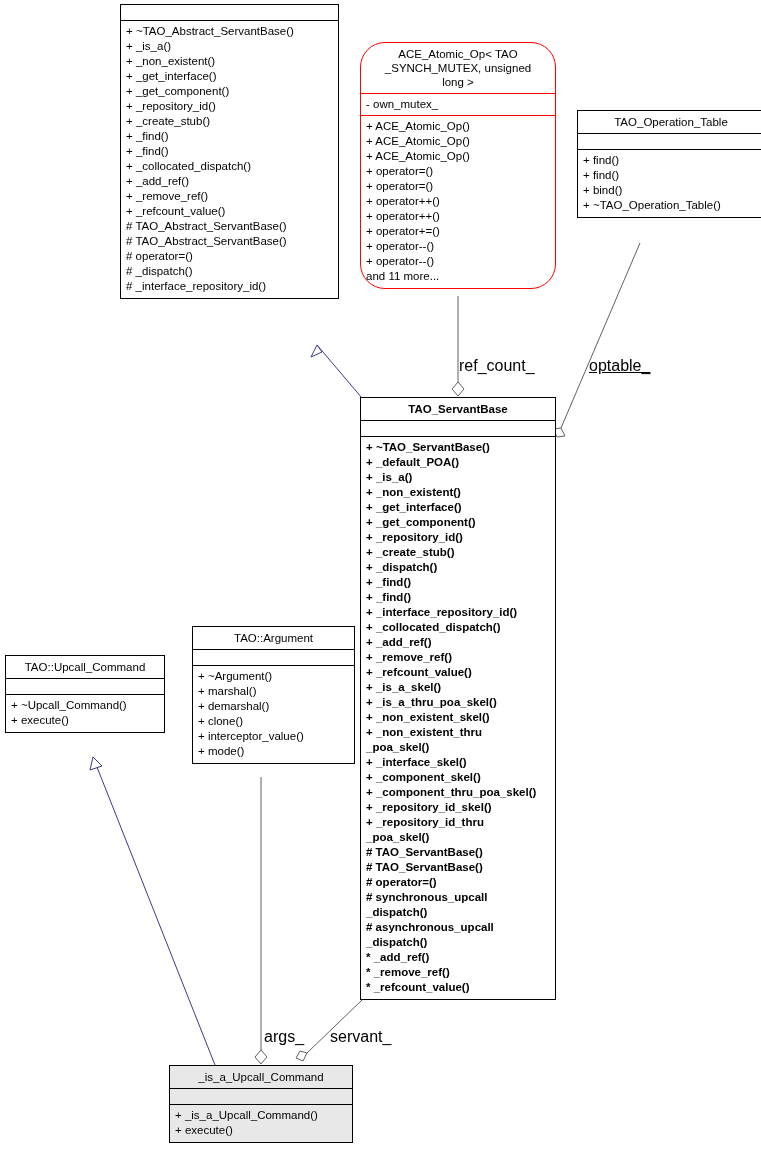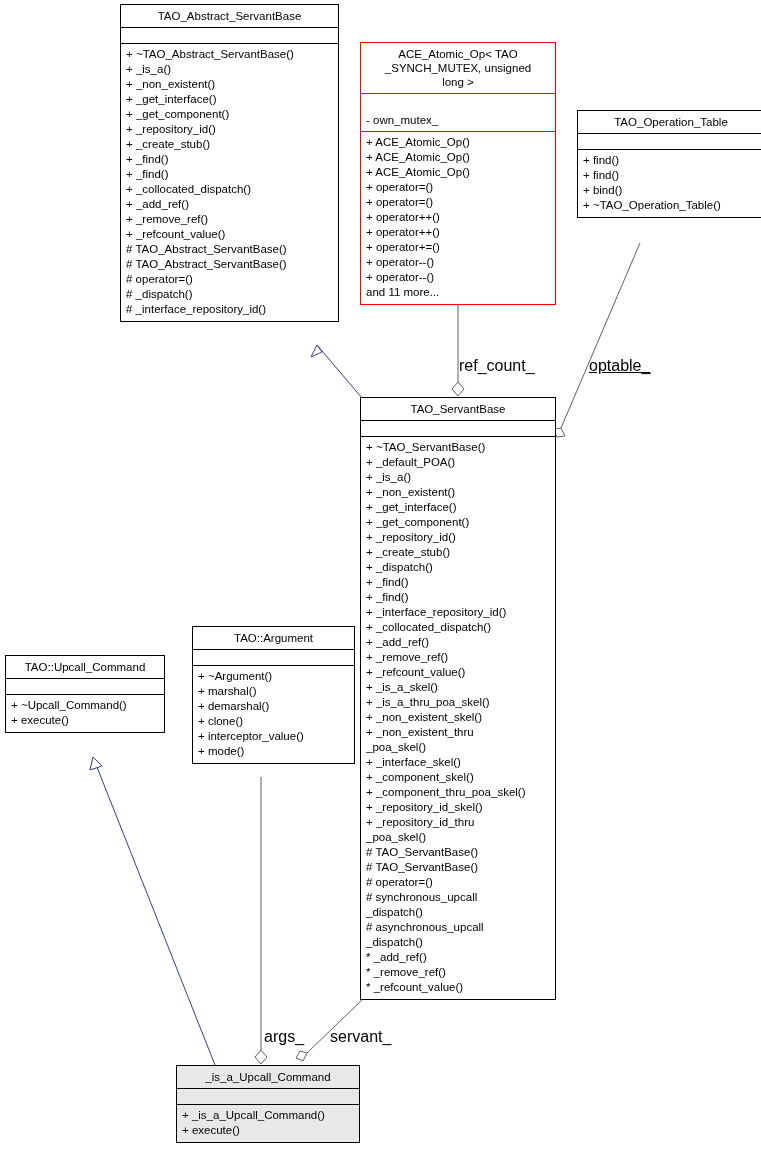--- a/index.html
+++ b/index.html
@@ -38,21 +38,20 @@
   .uml-attrs {
     font-size: 11.5px;
     line-height: 15px;
     color: #000000;
     padding: 3px 5px 3px 5px;
     border-bottom: 1px solid #000000;
     min-height: 9px;
   }
   .uml-box.red .uml-attrs {
     border-bottom-color: #ff0000;
-    margin-top: 16px;
   }
   .uml-ops {
     font-size: 11.5px;
     line-height: 15px;
     color: #000000;
     padding: 3px 5px 4px 5px;
   }
   .uml-ops div, .uml-attrs div {
     white-space: pre;
   }
@@ -94,21 +93,20 @@
     <polygon points="93,757 90,770 102,766" fill="#ffffff" stroke="#3b3b8f" stroke-width="1"></polygon>
 
     <path d="M261,777 L261,1050" stroke="#606060" stroke-width="1" fill="none"></path>
     <polygon points="261,1050 255,1057 261,1064 267,1057" fill="#ffffff" stroke="#606060" stroke-width="1"></polygon>
 
     <path d="M362,1000 L307,1053" stroke="#606060" stroke-width="1" fill="none"></path>
     <polygon points="307,1053 300,1051 296,1058 303,1061" fill="#ffffff" stroke="#606060" stroke-width="1"></polygon>
   </svg>
 
   <div class="uml-box" style="left:120px; top:4px; width:219px;">
-    <div class="uml-title">TAO_Abstract_ServantBase</div>
     <div class="uml-attrs"></div>
     <div class="uml-ops">
       <div>+ ~TAO_Abstract_ServantBase()</div>
       <div>+ _is_a()</div>
       <div>+ _non_existent()</div>
       <div>+ _get_interface()</div>
       <div>+ _get_component()</div>
       <div>+ _repository_id()</div>
       <div>+ _create_stub()</div>
       <div>+ _find()</div>
@@ -118,21 +116,21 @@
       <div>+ _remove_ref()</div>
       <div>+ _refcount_value()</div>
       <div># TAO_Abstract_ServantBase()</div>
       <div># TAO_Abstract_ServantBase()</div>
       <div># operator=()</div>
       <div># _dispatch()</div>
       <div># _interface_repository_id()</div>
     </div>
   </div>
 
-  <div class="uml-box red" style="left:360px; top:42px; width:196px;">
+  <div class="uml-box red" style="left:360px; top:42px; width:196px;border-radius:25px;">
     <div class="uml-title" style="white-space:pre-line;">ACE_Atomic_Op&lt; TAO
 _SYNCH_MUTEX, unsigned
 long &gt;</div>
     <div class="uml-attrs">
       <div>- own_mutex_</div>
     </div>
     <div class="uml-ops">
       <div>+ ACE_Atomic_Op()</div>
       <div>+ ACE_Atomic_Op()</div>
       <div>+ ACE_Atomic_Op()</div>
@@ -151,21 +149,21 @@
     <div class="uml-title">TAO_Operation_Table</div>
     <div class="uml-attrs"></div>
     <div class="uml-ops">
       <div>+ find()</div>
       <div>+ find()</div>
       <div>+ bind()</div>
       <div>+ ~TAO_Operation_Table()</div>
     </div>
   </div>
 
-  <div class="uml-box" style="left:360px; top:397px; width:196px;">
+  <div class="uml-box" style="left:360px; top:397px; width:196px;font-weight:bold;">
     <div class="uml-title">TAO_ServantBase</div>
     <div class="uml-attrs"></div>
     <div class="uml-ops">
       <div>+ ~TAO_ServantBase()</div>
       <div>+ _default_POA()</div>
       <div>+ _is_a()</div>
       <div>+ _non_existent()</div>
       <div>+ _get_interface()</div>
       <div>+ _get_component()</div>
       <div>+ _repository_id()</div>
@@ -217,21 +215,21 @@
     <div class="uml-ops">
       <div>+ ~Argument()</div>
       <div>+ marshal()</div>
       <div>+ demarshal()</div>
       <div>+ clone()</div>
       <div>+ interceptor_value()</div>
       <div>+ mode()</div>
     </div>
   </div>
 
-  <div class="uml-box" style="left:176px; top:1065px; width:184px;">
+  <div class="uml-box" style="left:169px; top:1065px; width:184px;">
     <div class="uml-title grey-box-bg">_is_a_Upcall_Command</div>
     <div class="uml-attrs grey-box-bg"></div>
     <div class="uml-ops grey-box-bg">
       <div>+ _is_a_Upcall_Command()</div>
       <div>+ execute()</div>
     </div>
   </div>
 
   <div class="edge-label" style="left:459px; top:357px;">ref_count_</div>
   <div class="edge-label" style="left:589px; top:357px;text-decoration:underline;">optable_</div>

